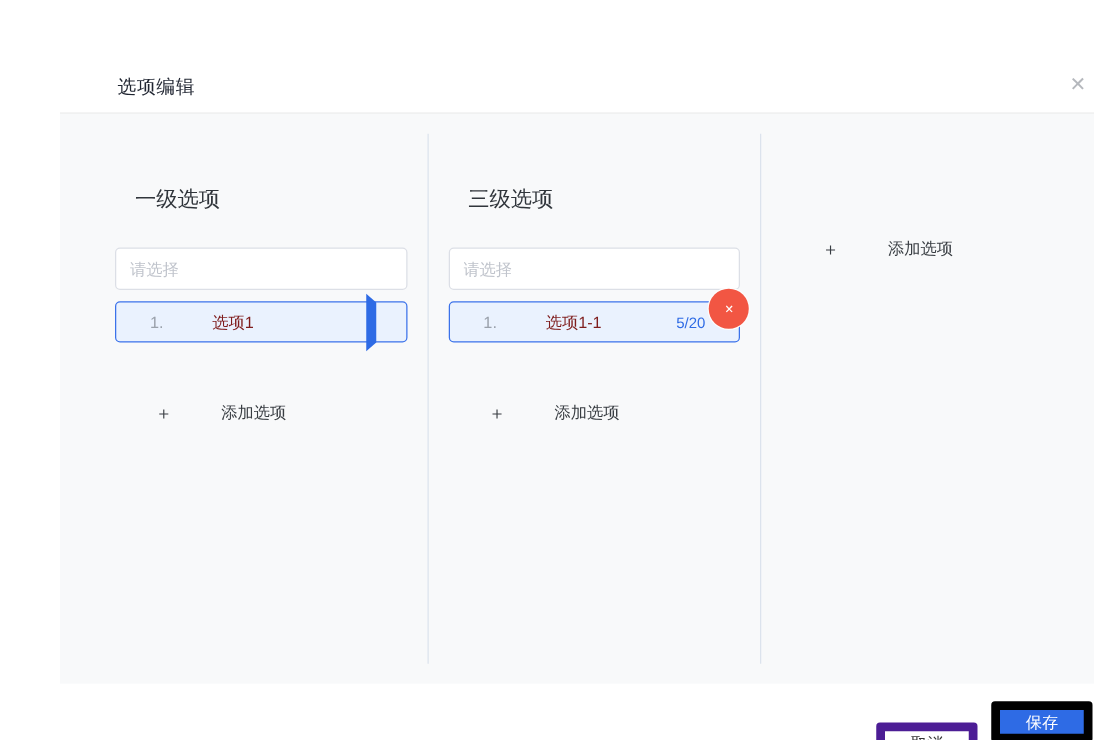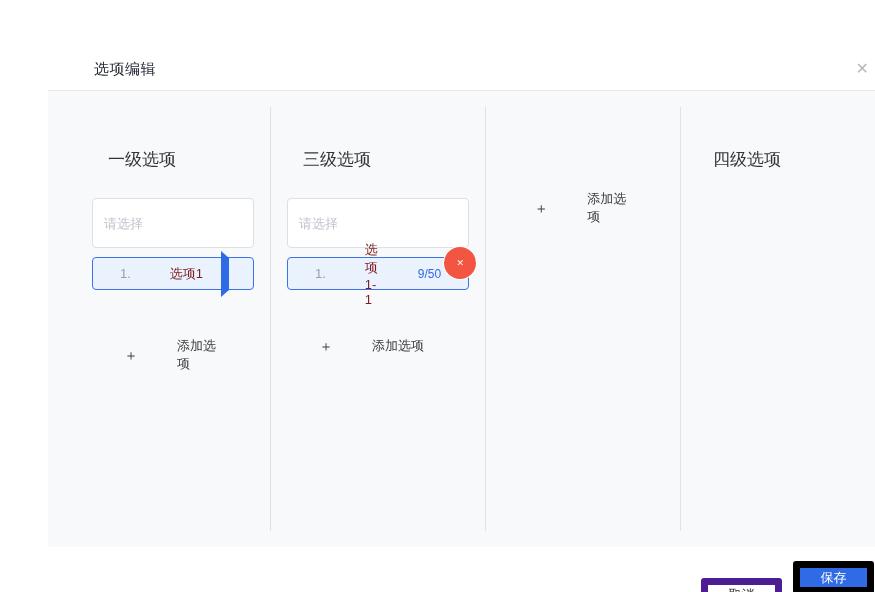--- a/index.html
+++ b/index.html
@@ -36,21 +36,21 @@
   }
   .column {
     flex: 1 1 0;
     padding: 25px 16px 0 16px;
     position: relative;
   }
   .column + .column { border-left: 1px solid #dce3ed; }
   .column.first { padding-left: 28px; padding-right: 16px; }
   .col-header { font-size: 17px; color: #30353b; margin-bottom: 11px; }
   .select-input {
-    width: 100%; height: 50px;
+    width: 100%; height: 34px;
     border: 1px solid #dcdfe6; border-radius: 4px;
     background: #fff; outline: none;
     padding: 0 11px; font-size: 13px; color: #333;
     font-family: inherit;
   }
   .select-input::placeholder { color: #c0c4cc; }
   .option-item {
     position: relative;
     margin-top: 9px;
     height: 33px;
@@ -134,39 +134,36 @@
         <span>添加选项</span>
       </div>
     </div>
 
     <div class="column">
       <div class="col-header">三级选项</div>
       <input class="select-input" type="text" placeholder="请选择" style="">
       <div class="option-item">
         <span class="option-index">1.</span>
         <span class="option-label">选项1-1</span>
-        <span class="option-counter">9/50</span>
+        <span class="option-counter">5/20</span>
         <span class="delete-badge">✕</span>
       </div>
       <div class="add-link">
         <span class="plus-icon">＋</span>
         <span>添加选项</span>
       </div>
     </div>
 
     <div class="column">
       <div class="add-link spaced">
         <span class="plus-icon">＋</span>
         <span>添加选项</span>
       </div>
     </div>
 
-    <div class="column">
-      <div class="col-header">四级选项</div>
-    </div>
 
   </div>
 
   <div class="dlg-footer">
     <button class="btn btn-cancel">取消</button>
     <button class="btn btn-save">保存</button>
   </div>
 
 </div>
 

